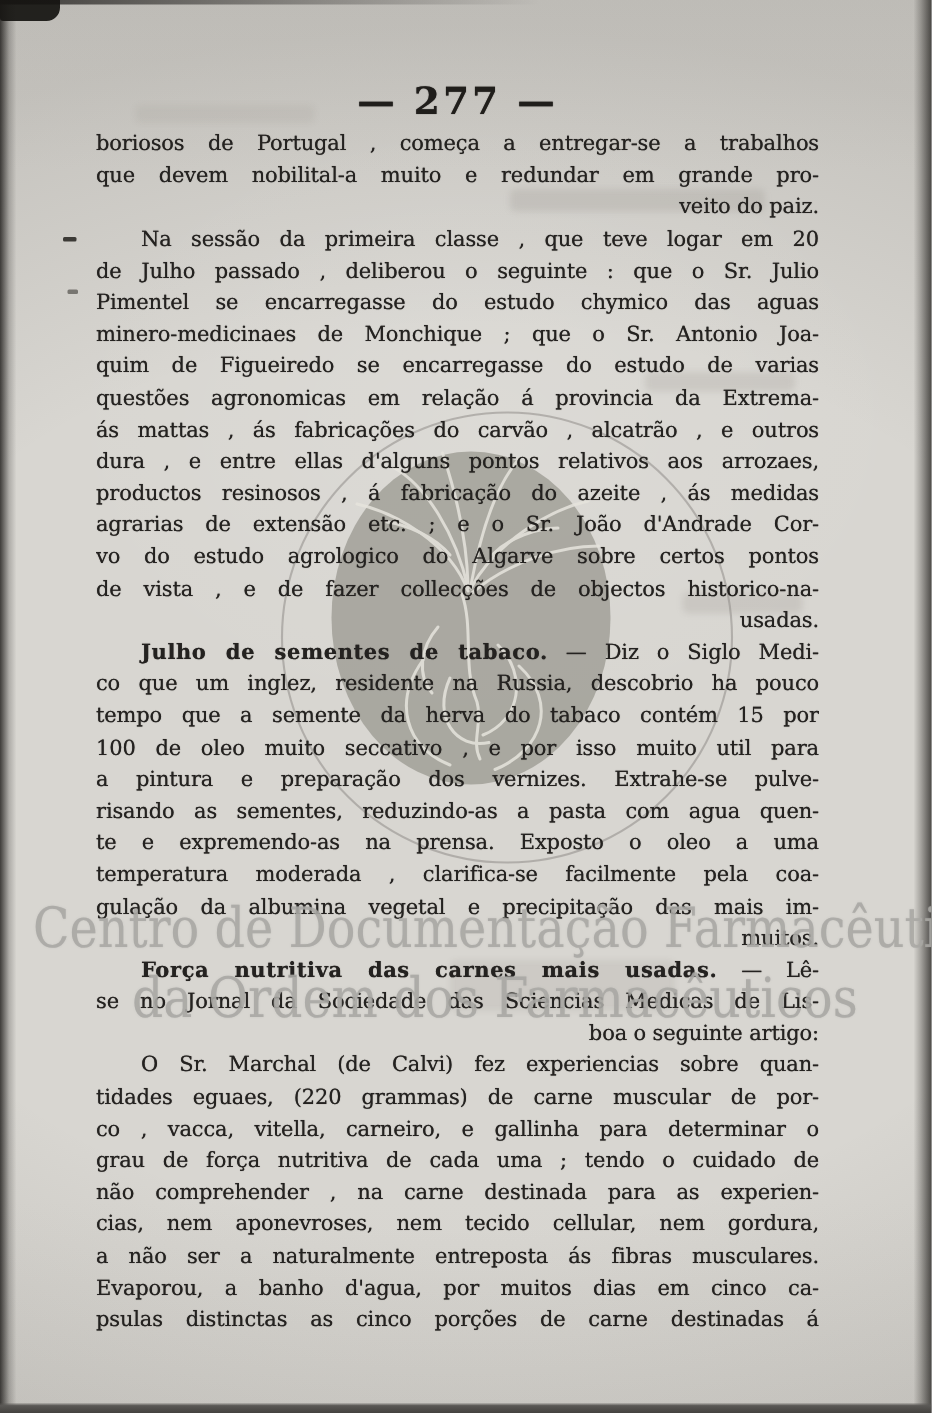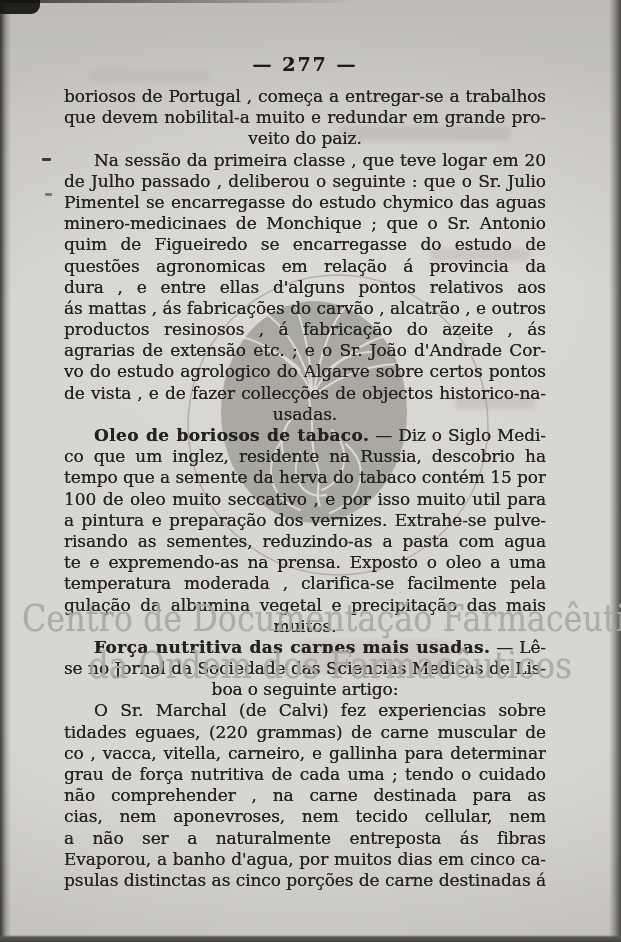--- a/index.html
+++ b/index.html
@@ -20,29 +20,29 @@
     background:linear-gradient(to left, rgba(52,50,47,0.85), rgba(72,70,66,0.35) 60%, rgba(72,70,66,0) 100%);}
   .corner-blot{position:absolute;left:0;top:0;width:40px;height:14px;background:#151310;border-radius:0 0 9px 2px;opacity:.92;}
   .speck{position:absolute;background:#3c3a36;border-radius:1px;}
   .smudge{position:absolute;background:rgba(110,107,100,0.14);filter:blur(2px);border-radius:4px;}
 
   
   .stamp{position:absolute;left:0;top:0;pointer-events:none;}
 
   
   .pagenum{position:absolute;left:64px;top:53px;width:482px;text-align:center;
-    font-weight:bold;font-size:19px;letter-spacing:2px;color:#201e1b;
+    font-weight:bold;font-size:25px;letter-spacing:2px;color:#201e1b;
     text-shadow:0 0 .6px rgba(32,30,27,.9);}
 
   
   .textblock{position:absolute;left:64px;top:86px;width:482px;color:#242220;
-    font-size:17px;letter-spacing:-0.1px;text-shadow:0 0 .5px rgba(36,34,31,.85);}
+    font-size:14px;letter-spacing:-0.1px;text-shadow:0 0 .5px rgba(36,34,31,.85);}
   .textline{height:21.2px;line-height:21.2px;overflow:hidden;text-align:justify;white-space:normal;}
   .textline::after{content:"";display:inline-block;width:100%;height:0;}
-  .textline.nojust{text-align:center;}
+  .textline.nojust{text-align:right;}
   .textline.nojust::after{content:none;}
   .textline.indent{padding-left:30px;width:452px;}
   .lead{font-weight:bold;letter-spacing:.4px;}
 
   
   .wm{position:absolute;white-space:nowrap;color:rgba(168,167,164,0.82);
     font-family:"DejaVu Serif","Liberation Serif",serif;transform-origin:left center;
     text-shadow:0 0 1px rgba(168,167,164,0.5);}
   .wm1{left:22px;top:597px;font-size:37px;transform:scaleX(0.86);}
   .wm2{left:88px;top:644px;font-size:37px;transform:scaleX(0.88);}
@@ -92,28 +92,28 @@
 
   <div class="textline"><span class="rest">boriosos de Portugal , começa a entregar-se a trabalhos</span></div>
       <div class="textline"><span class="rest">que devem nobilital-a muito e redundar em grande pro-</span></div>
       <div class="textline nojust"><span class="rest">veito do paiz.</span></div>
       <div class="textline indent"><span class="rest">Na sessão da primeira classe , que teve logar em 20</span></div>
       <div class="textline"><span class="rest">de Julho passado , deliberou o seguinte : que o Sr. Julio</span></div>
       <div class="textline"><span class="rest">Pimentel se encarregasse do estudo chymico das aguas</span></div>
       <div class="textline"><span class="rest">minero-medicinaes de Monchique ; que o Sr. Antonio Joa-</span></div>
       <div class="textline"><span class="rest">quim de Figueiredo se encarregasse do estudo de varias</span></div>
       <div class="textline"><span class="rest">questões agronomicas em relação á provincia da Extrema-</span></div>
+      <div class="textline"><span class="rest">ás mattas , ás fabricações do carvão , alcatrão , e outros</span></div>
       <div class="textline"><span class="rest">dura , e entre ellas d'alguns pontos relativos aos arrozaes,</span></div>
-      <div class="textline"><span class="rest">ás mattas , ás fabricações do carvão , alcatrão , e outros</span></div>
       <div class="textline"><span class="rest">productos resinosos , á fabricação do azeite , ás medidas</span></div>
       <div class="textline"><span class="rest">agrarias de extensão etc. ; e o Sr. João d'Andrade Cor-</span></div>
       <div class="textline"><span class="rest">vo do estudo agrologico do Algarve sobre certos pontos</span></div>
       <div class="textline"><span class="rest">de vista , e de fazer collecções de objectos historico-na-</span></div>
       <div class="textline nojust"><span class="rest">usadas.</span></div>
-      <div class="textline indent"><span class="lead">Oleo de boriosos de tabaco.</span><span class="rest"> — Diz o Siglo Medi-</span></div>
+      <div class="textline indent"><span class="lead">Julho de sementes de tabaco.</span><span class="rest"> — Diz o Siglo Medi-</span></div>
       <div class="textline"><span class="rest">co que um inglez, residente na Russia, descobrio ha pouco</span></div>
       <div class="textline"><span class="rest">tempo que a semente da herva do tabaco contém 15 por</span></div>
       <div class="textline"><span class="rest">100 de oleo muito seccativo , e por isso muito util para</span></div>
       <div class="textline"><span class="rest">a pintura e preparação dos vernizes. Extrahe-se pulve-</span></div>
       <div class="textline"><span class="rest">risando as sementes, reduzindo-as a pasta com agua quen-</span></div>
       <div class="textline"><span class="rest">te e expremendo-as na prensa. Exposto o oleo a uma</span></div>
       <div class="textline"><span class="rest">temperatura moderada , clarifica-se facilmente pela coa-</span></div>
       <div class="textline"><span class="rest">gulação da albumina vegetal e precipitação das mais im-</span></div>
       <div class="textline nojust"><span class="rest">muitos.</span></div>
       <div class="textline indent"><span class="lead">Força nutritiva das carnes mais usadas.</span><span class="rest"> — Lê-</span></div>

